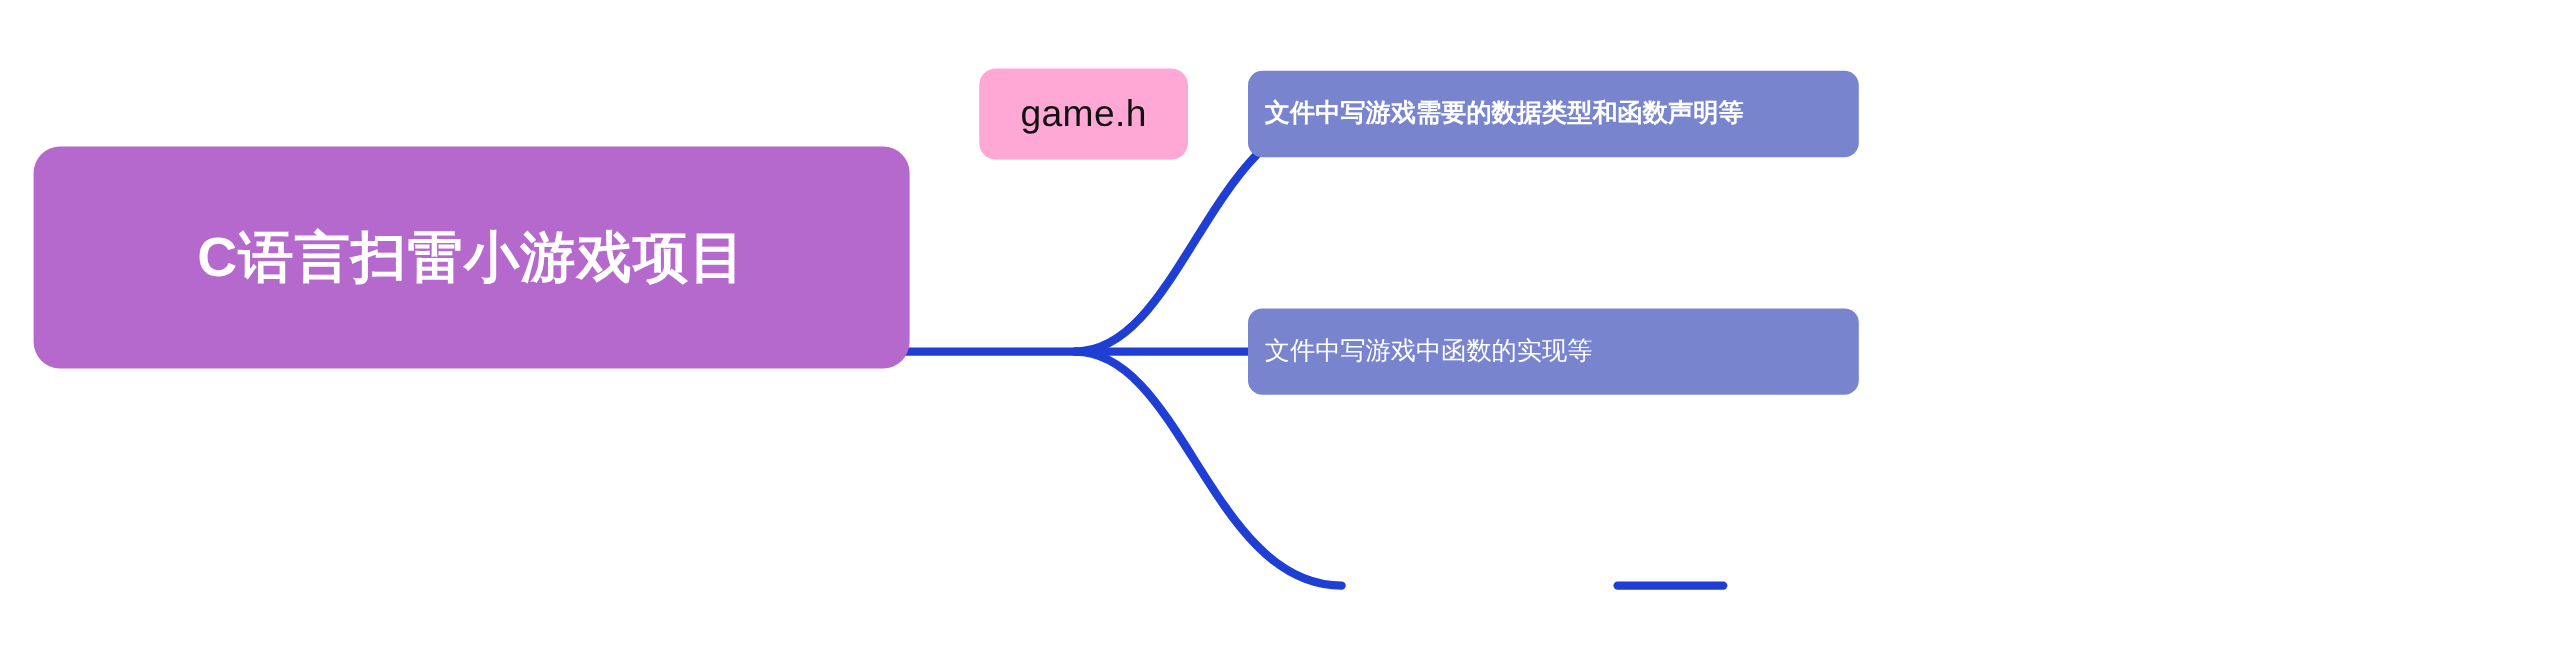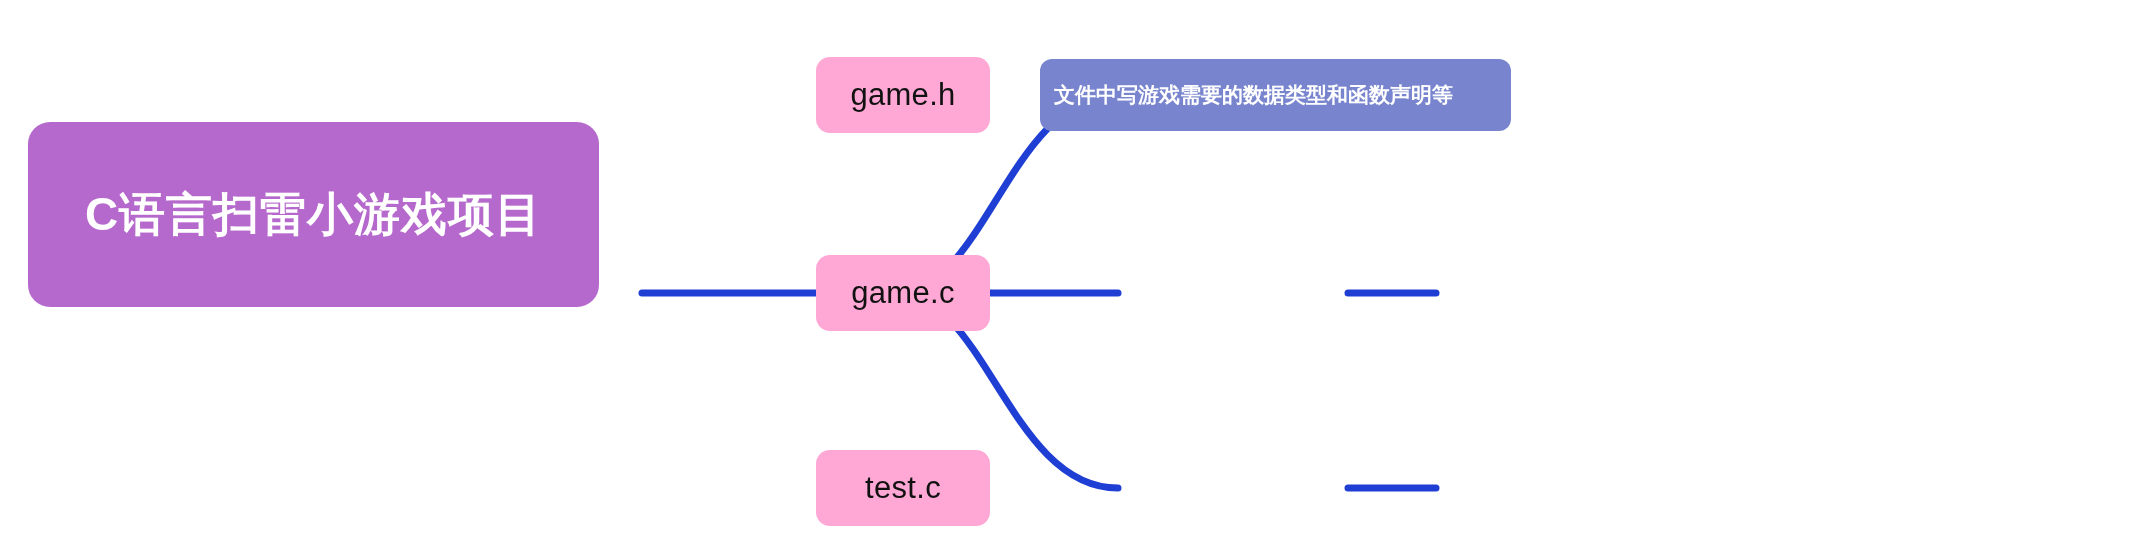--- a/index.html
+++ b/index.html
@@ -24,21 +24,21 @@
     width: 2138px;
     height: 554px;
     pointer-events: none;
   }
 
   
   .root-node {
     position: absolute;
     left: 28px;
     top: 122px;
-    width: 571px;
+    width: 730px;
     height: 185px;
     background: #b669cc;
     border-radius: 22px;
     display: flex;
     flex-direction: column;
     align-items: center;
     justify-content: center;
     box-sizing: border-box;
     padding: 4px 18px;
   }
@@ -76,21 +76,21 @@
     color: #111111;
     font-size: 31px;
     font-weight: normal;
     letter-spacing: 0.3px;
     white-space: nowrap;
   }
   .desc-node {
     position: absolute;
     left: 1040px;
     top: 2px;
-    width: 471px;
+    width: 509px;
     height: 72px;
     background: #7885ce;
     border-radius: 12px;
     display: flex;
     align-items: center;
     box-sizing: border-box;
     padding: 12px 14px;
   }
   .desc-label {
     color: #ffffff;
@@ -129,24 +129,21 @@
   <div class="branch-row" style="top:57px;">
     <div class="file-node">
       <span class="file-label">game.h</span>
     </div>
     <div class="desc-node">
       <span class="desc-label bold">文件中写游戏需要的数据类型和函数声明等</span>
     </div>
   </div>
 
   <div class="branch-row" style="top:255px;">
-    <div class="file-node">
-      <span class="file-label">game.c</span>
+    <div class="desc-node">
+      <span class="desc-label">文件中写游戏中函数的实现等</span>
     </div>
   </div>
 
   <div class="branch-row" style="top:450px;">
-    <div class="file-node">
-      <span class="file-label">test.c</span>
-    </div>
   </div>
 
 </div>
 
 </body></html>

